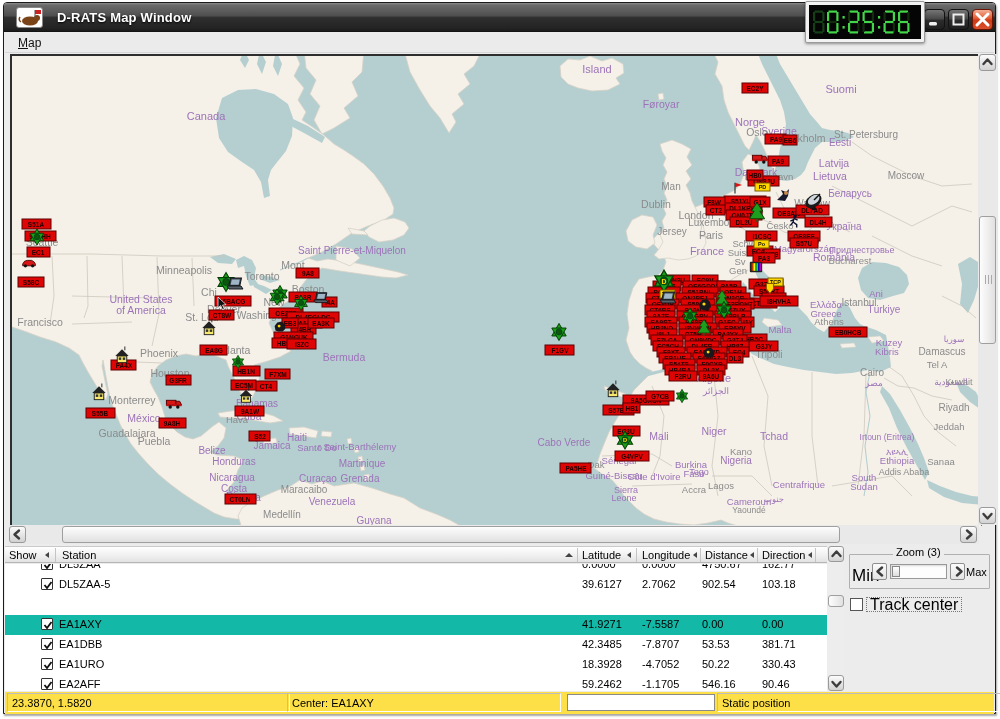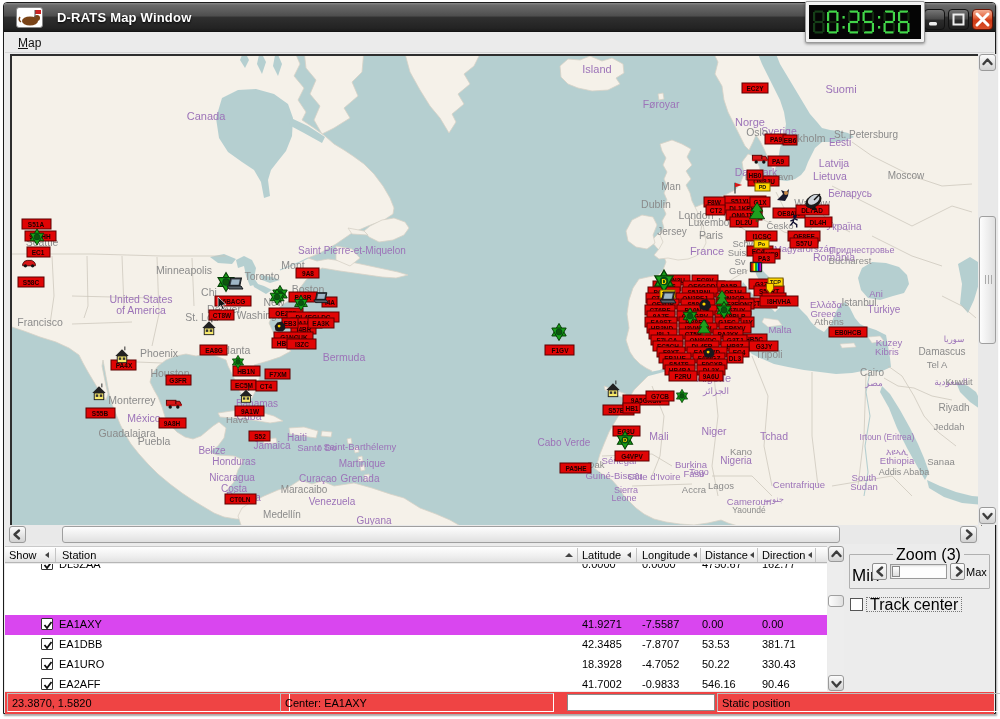--- a/index.html
+++ b/index.html
@@ -24,39 +24,39 @@
 .grip{position:absolute;display:flex;gap:2px}
 .grip i{display:block;width:1px;height:9px;background:#aaa}
 .grip.h i{width:9px;height:1px}
 #tblhead{position:absolute;left:1px;top:543px;width:822px;height:17px;background:linear-gradient(#ffffff,#efefef 60%,#e2e2e2);border-top:1px solid #c9c9c9;border-bottom:1px solid #b6b6b6;font-size:11px;color:#000}
 .hcell{position:absolute;top:2px}
 .hsep{position:absolute;top:1px;width:1px;height:14px;background:#c4c4c4}
 .harr{position:absolute;top:5px;width:0;height:0;border-top:3.5px solid transparent;border-bottom:3.5px solid transparent;border-right:4px solid #444}
 .huparr{position:absolute;top:6px;width:0;height:0;border-left:4px solid transparent;border-right:4px solid transparent;border-bottom:4px solid #444}
 #tbl{position:absolute;left:1px;top:561px;width:822px;height:127px;background:#fff;overflow:hidden;font-size:11px;color:#000}
 .trow{position:absolute;left:0;width:822px;height:20px}
-.trow.sel{background:#d946ef}
+.trow.sel{background:#14b8a6}
 .cb{position:absolute;left:36px;top:3px;width:12px;height:12px;background:#fff;border:1px solid #333;border-radius:1px}
 .cb svg{position:absolute;left:0px;top:0px}
 .cname{position:absolute;left:54px;top:3px}
 .clat{position:absolute;left:577px;top:3px}
 .clon{position:absolute;left:637px;top:3px}
 .cdst{position:absolute;left:697px;top:3px}
 .cdir{position:absolute;left:757px;top:3px}
 #tvsb{position:absolute;left:824px;top:543px;width:16px;height:145px;background:#ededed}
 #zoombox{position:absolute;left:845px;top:551px;width:141px;height:35px;border:1px solid #b0b0b0;border-radius:1px}
-#zoomlbl{position:absolute;left:889px;top:543px;background:#ececec;padding:0 3px;font-size:16px;color:#000}
+#zoomlbl{position:absolute;left:889px;top:543px;background:#ececec;padding:0 3px;font-size:11px;color:#000}
 #zmin{position:absolute;left:848px;top:563px;font-size:17px;color:#000}
 #zmax{position:absolute;left:962px;top:563px;font-size:11px;color:#000}
 .zbtn{position:absolute;top:560px;width:15px;height:17px;background:linear-gradient(#fbfbfb,#e4e4e4);border:1px solid #8e8e8e;border-radius:2px;text-align:center;line-height:15px;font-size:10px;font-weight:bold;color:#222}
 #zslider{position:absolute;left:886px;top:561px;width:57px;height:15px;background:#fdfdfd;border:1px solid #999;box-shadow:inset 1px 1px 2px rgba(0,0,0,.15)}
 #zsthumb{position:absolute;left:1px;top:1px;width:8px;height:11px;background:linear-gradient(#fff,#ddd);border:1px solid #888}
 #trackcb{position:absolute;left:846px;top:595px;width:13px;height:13px;background:#fff;border:1px solid #555}
 #trackdot{position:absolute;left:862px;top:594px;height:15px;border:1px dotted #777;padding:0 3px;font-size:16px;color:#000;line-height:14px}
-#statusbar{position:absolute;left:1px;top:689px;right:1px;height:22px;background:#ef4444}
+#statusbar{position:absolute;left:1px;top:689px;right:1px;height:22px;background:#fde047}
 .ssec{position:absolute;top:1px;height:19px;border:1px solid #bdbdbd;border-right-color:#fdfdfd;border-bottom-color:#fdfdfd;font-size:11px;color:#000;padding:3px 0 0 4px}
 #sentry{position:absolute;left:562px;top:2px;width:148px;height:17px;background:#fff;border:1px solid #8a8a8a}
 </style></head>
 <body>
 <div id="win">
  <div id="titlebar"></div>
  <div id="titleicon"><svg width="27" height="21">
         <ellipse cx="13" cy="13" rx="8" ry="4.5" fill="#7a4418"></ellipse>
         <circle cx="20" cy="10" r="3" fill="#7a4418"></circle>
         <path d="M4,14 Q1,12 3,9" stroke="#7a4418" stroke-width="1.5" fill="none"></path>
@@ -1044,20 +1044,32 @@
           <svg width="12" height="12">
             <path d="M2.5,6 L5,9 L9.5,3" stroke="#111" stroke-width="1.8" fill="none"></path>
           </svg>
         </span>
         <span class="cname">DL5ZAA</span>
         <span class="clat">0.0000</span>
         <span class="clon">0.0000</span>
         <span class="cdst">4750.67</span>
         <span class="cdir">162.77</span>
       </div>
+      <div class="trow" style="top:11px">
+        <span class="cb">
+          <svg width="12" height="12">
+            <path d="M2.5,6 L5,9 L9.5,3" stroke="#111" stroke-width="1.8" fill="none"></path>
+          </svg>
+        </span>
+        <span class="cname">DL5ZAA-5</span>
+        <span class="clat">39.6127</span>
+        <span class="clon">2.7062</span>
+        <span class="cdst">902.54</span>
+        <span class="cdir">103.18</span>
+      </div>
       <div class="trow sel" style="top:51px">
         <span class="cb">
           <svg width="12" height="12">
             <path d="M2.5,6 L5,9 L9.5,3" stroke="#111" stroke-width="1.8" fill="none"></path>
           </svg>
         </span>
         <span class="cname">EA1AXY</span>
         <span class="clat">41.9271</span>
         <span class="clon">-7.5587</span>
         <span class="cdst">0.00</span>
@@ -1087,22 +1099,22 @@
         <span class="cdst">50.22</span>
         <span class="cdir">330.43</span>
       </div>
       <div class="trow" style="top:111px">
         <span class="cb">
           <svg width="12" height="12">
             <path d="M2.5,6 L5,9 L9.5,3" stroke="#111" stroke-width="1.8" fill="none"></path>
           </svg>
         </span>
         <span class="cname">EA2AFF</span>
-        <span class="clat">41.7002</span>
-        <span class="clon">-0.9833</span>
+        <span class="clat">59.2462</span>
+        <span class="clon">-1.1705</span>
         <span class="cdst">546.16</span>
         <span class="cdir">90.46</span>
       </div>
     </div>
  <div id="tvsb">
    <div class="sbtn" style="left:0px;top:0px;width:16px;height:16px">
         <svg width="14" height="14" style="display:block;margin:auto">
           <path d="M3.5,9 L7.5,4.5 L11.5,9" fill="none" stroke="#3c3c3c" stroke-width="2.4" stroke-linecap="round" stroke-linejoin="round"></path>
         </svg>
       </div>
@@ -1129,21 +1141,21 @@
       </svg>
     </div>
  <div id="zslider">
       <div id="zsthumb"></div>
     </div>
  <div id="trackcb"></div>
     <div id="trackdot">Track center</div>
 
  <div id="statusbar">
    <div class="ssec" style="left:2px;width:283px">23.3870, 1.5820</div>
-   <div class="ssec" style="left:275px;width:274px">Center: EA1AXY</div>
+   <div class="ssec" style="left:282px;width:274px">Center: EA1AXY</div>
    <div id="sentry"></div>
    <div class="ssec" style="left:712px;width:327px">Static position</div>
  </div>
 </div>
 <div id="clock">
     <div id="clockface">
       <svg width="112" height="34" viewBox="0 0 112 34" style="position:absolute;left:0;top:0">
 <g transform="translate(0,5.5)" opacity="0.95">
 <g opacity="0.28">
             <rect x="5.5" y="0" width="8.5" height="2.2" fill="#46e24d"></rect>

